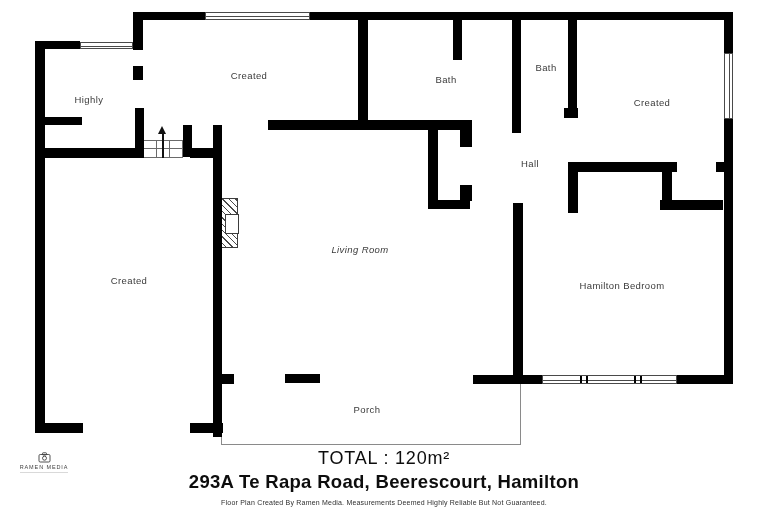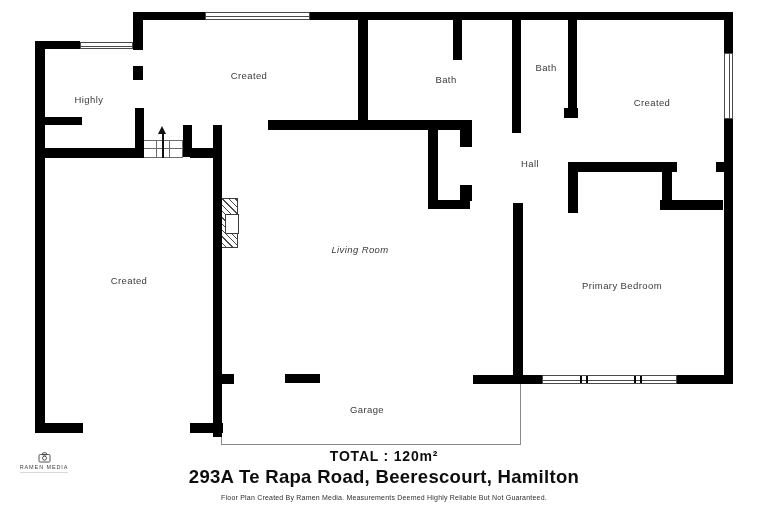--- a/index.html
+++ b/index.html
@@ -24,21 +24,21 @@
                      linear-gradient(to bottom,transparent calc(50% - .5px),#6a6a6a calc(50% - .5px),#6a6a6a calc(50% + .5px),transparent calc(50% + .5px));
   }
   .stair-stem{position:absolute;background:#111;}
   .stair-head{position:absolute;width:0;height:0;border-left:4px solid transparent;border-right:4px solid transparent;border-bottom:8px solid #111;}
   .fireplace{
     position:absolute;border:1px solid #3d3d3d;box-sizing:border-box;background:#fff;
     background-image:repeating-linear-gradient(45deg,#4a4a4a 0 1px,transparent 1px 4.5px);
   }
   .fireplace-inner{position:absolute;background:#fff;border:1px solid #3d3d3d;box-sizing:border-box;}
   .footer{position:absolute;left:0;top:448px;width:768px;text-align:center;color:#0d0d0d;}
-  .total{font-size:14px;font-weight:bold;letter-spacing:.8px;}
+  .total{font-size:18px;font-weight:normal;letter-spacing:.8px;}
   .address{font-size:18.5px;font-weight:bold;letter-spacing:.3px;margin-top:2px;}
   .disclaimer{font-size:7px;letter-spacing:.2px;margin-top:6px;color:#2e2e2e;}
   .logo{position:absolute;left:16px;top:452px;width:56px;text-align:center;color:#4a4a4a;}
   .logo svg{display:block;margin:0 auto;}
   .logo-text{font-size:5.5px;letter-spacing:.9px;margin-top:1px;color:#3f3f3f;white-space:nowrap;}
   .logo-tagline{height:0;border-top:1px solid #d9d9d9;margin:2px 4px 0 4px;}
 </style>
 </head>
 <body>
 
@@ -95,22 +95,22 @@
     <div class="tick" style="left: 634px; top: 376px; width: 2px; height: 7px;"></div>
     <div class="tick" style="left: 640px; top: 376px; width: 2px; height: 7px;"></div>
     <div class="room-label" style="left: 89px; top: 99px;">Highly</div>
     <div class="room-label" style="left: 249px; top: 75px;">Created</div>
     <div class="room-label" style="left: 446px; top: 79px;">Bath</div>
     <div class="room-label" style="left: 546px; top: 67px;">Bath</div>
     <div class="room-label" style="left: 652px; top: 102px;">Created</div>
     <div class="room-label" style="left: 518px; top: 163px; padding-left: 24px;">Hall</div>
     <div class="room-label" style="left: 129px; top: 280px;">Created</div>
     <div class="room-label" style="left: 360px; top: 249px; font-style: italic;">Living Room</div>
-    <div class="room-label" style="left: 622px; top: 285px;">Primary Bedroom</div>
-    <div class="room-label" style="left: 367px; top: 409px;">Garage</div>
+    <div class="room-label" style="left: 622px; top: 285px;">Hamilton Bedroom</div>
+    <div class="room-label" style="left: 367px; top: 409px;">Porch</div>
   </div>
 
 <div class="footer">
   <div class="total">TOTAL : 120m²</div>
   <div class="address">293A Te Rapa Road, Beerescourt, Hamilton</div>
   <div class="disclaimer">Floor Plan Created By Ramen Media. Measurements Deemed Highly Reliable But Not Guaranteed.</div>
 </div>
 
 <div class="logo">
   <svg width="13" height="11" viewBox="0 0 13 11">

